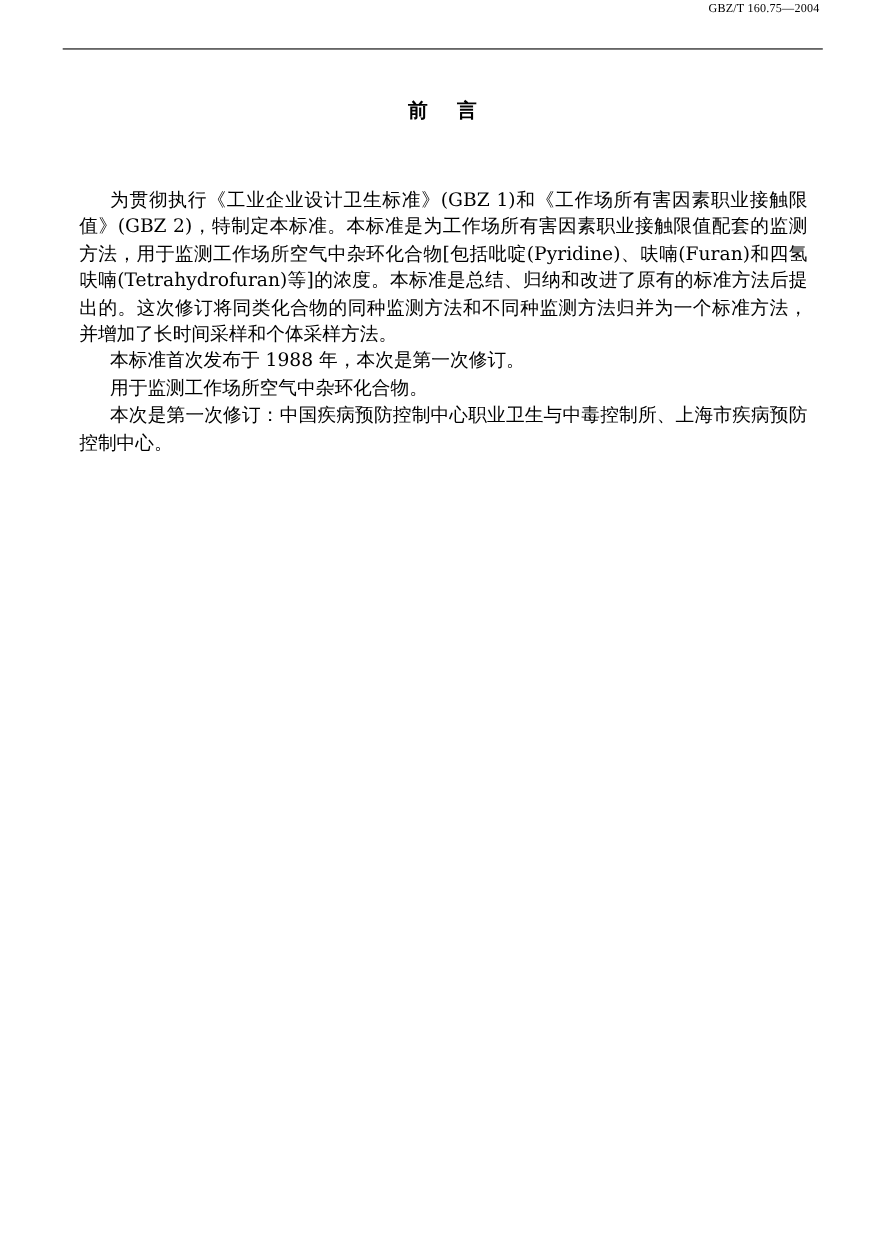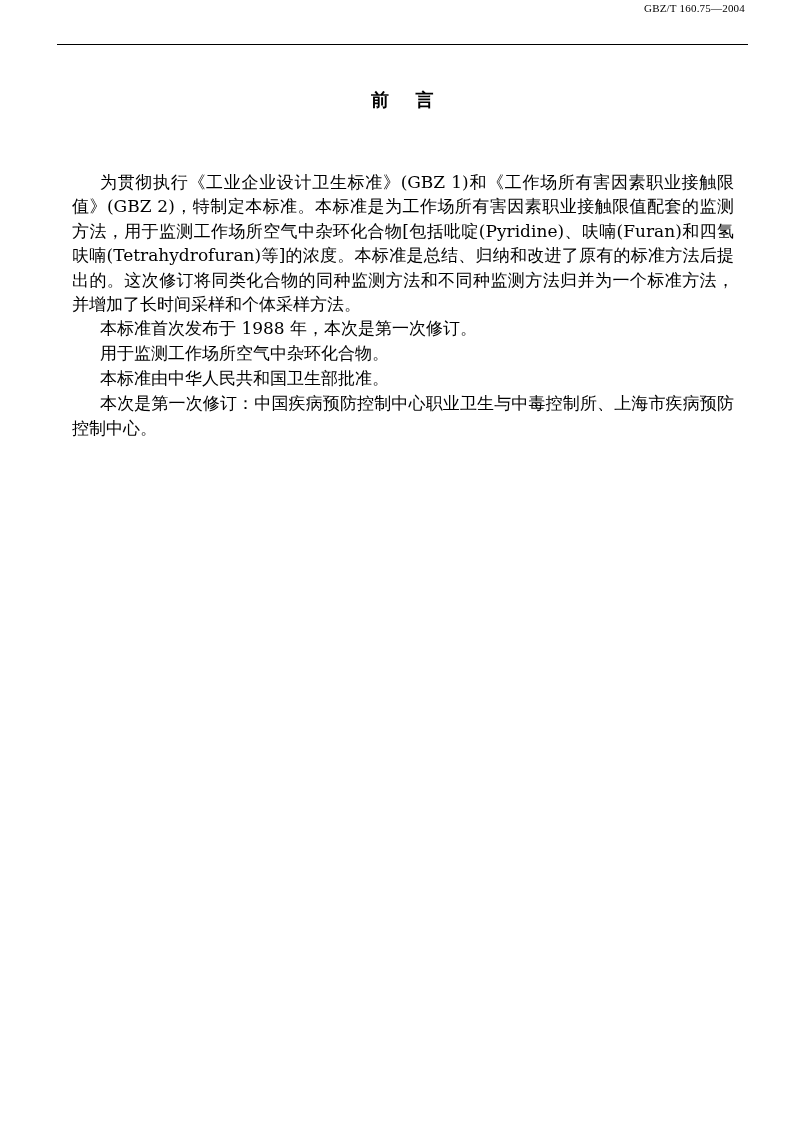--- a/index.html
+++ b/index.html
@@ -84,17 +84,16 @@
   <div class="header-rule"></div>
 
   <div class="doc-title">
     <span>前</span><span class="gap"></span><span>言</span>
   </div>
 
   <div class="body-block">
     <p class="para indent first">为贯彻执行《工业企业设计卫生标准》(GBZ 1)和《工作场所有害因素职业接触限值》(GBZ 2)，特制定本标准。本标准是为工作场所有害因素职业接触限值配套的监测方法，用于监测工作场所空气中杂环化合物[包括吡啶(Pyridine)、呋喃(Furan)和四氢呋喃(Tetrahydrofuran)等]的浓度。本标准是总结、归纳和改进了原有的标准方法后提出的。这次修订将同类化合物的同种监测方法和不同种监测方法归并为一个标准方法，并增加了长时间采样和个体采样方法。</p>
     <p class="para indent">本标准首次发布于 1988 年，本次是第一次修订。</p>
     <p class="para indent">用于监测工作场所空气中杂环化合物。</p>
-    <p class="para indent">本标准由中华人民共和国卫生部批准。</p>
     <p class="para indent">本次是第一次修订：中国疾病预防控制中心职业卫生与中毒控制所、上海市疾病预防控制中心。</p>
   </div>
 
 </div>
 
 </body></html>

